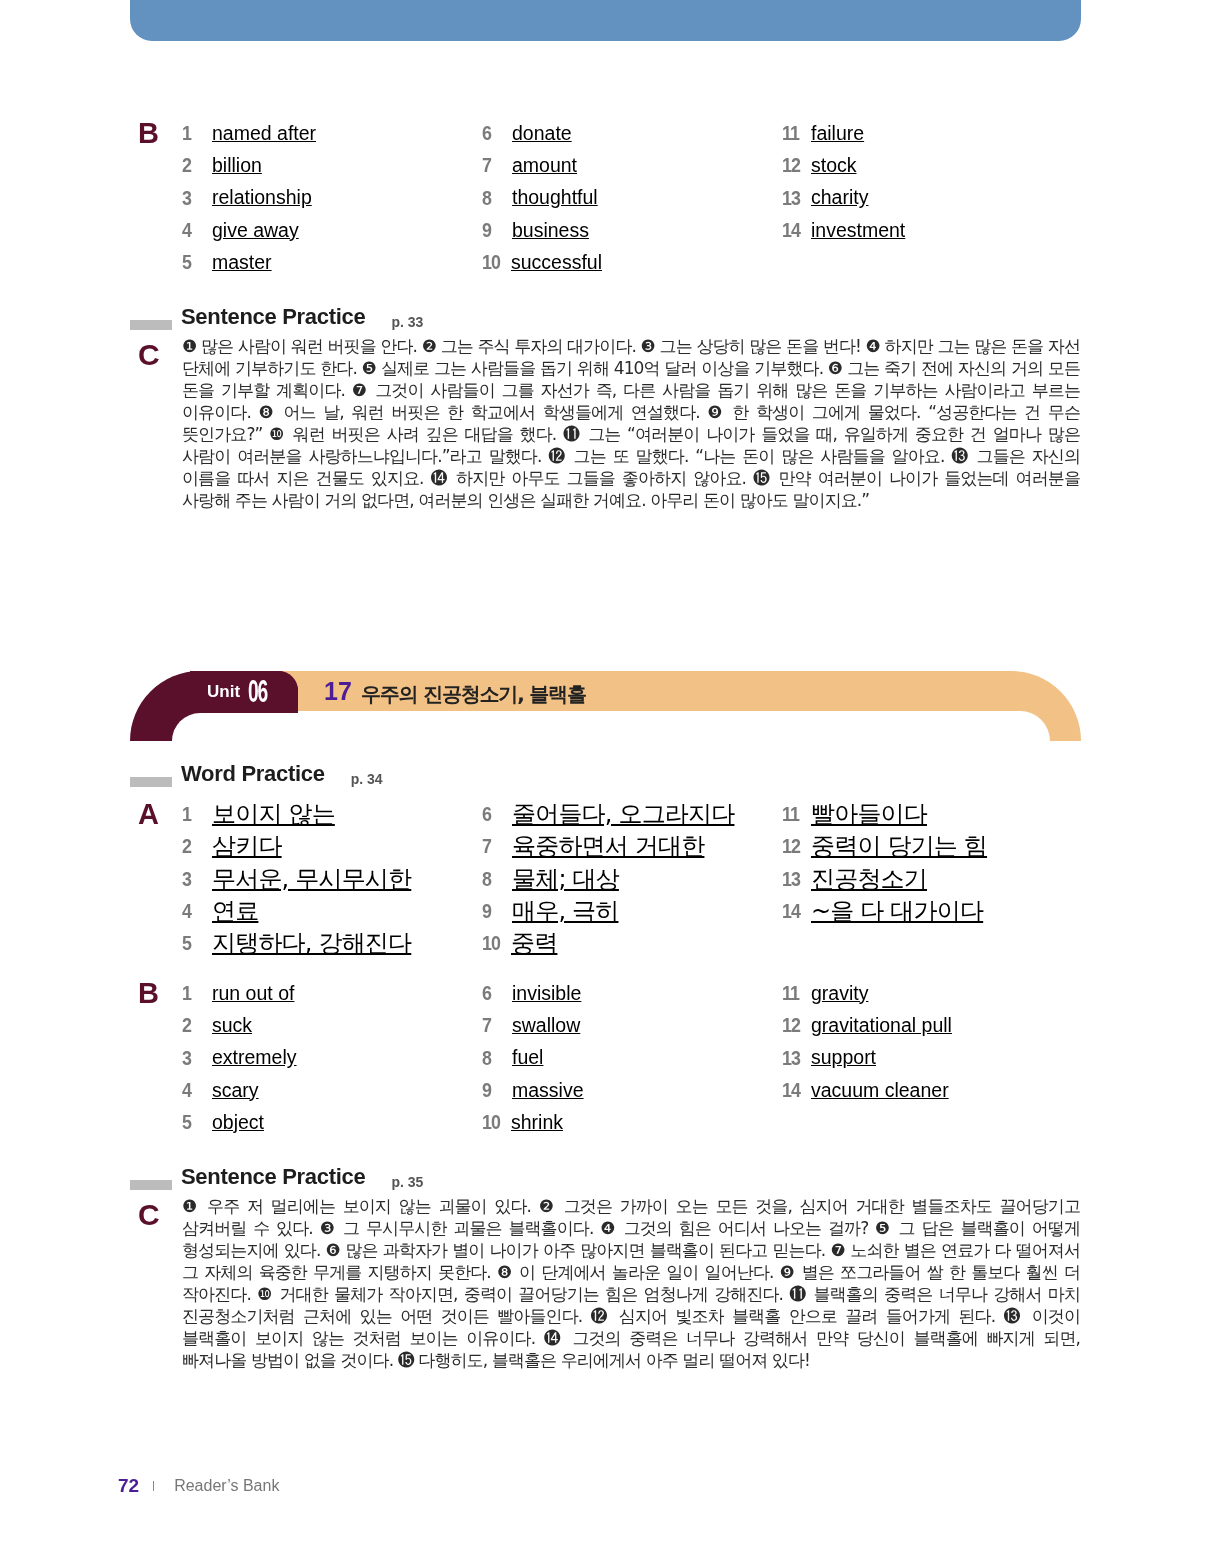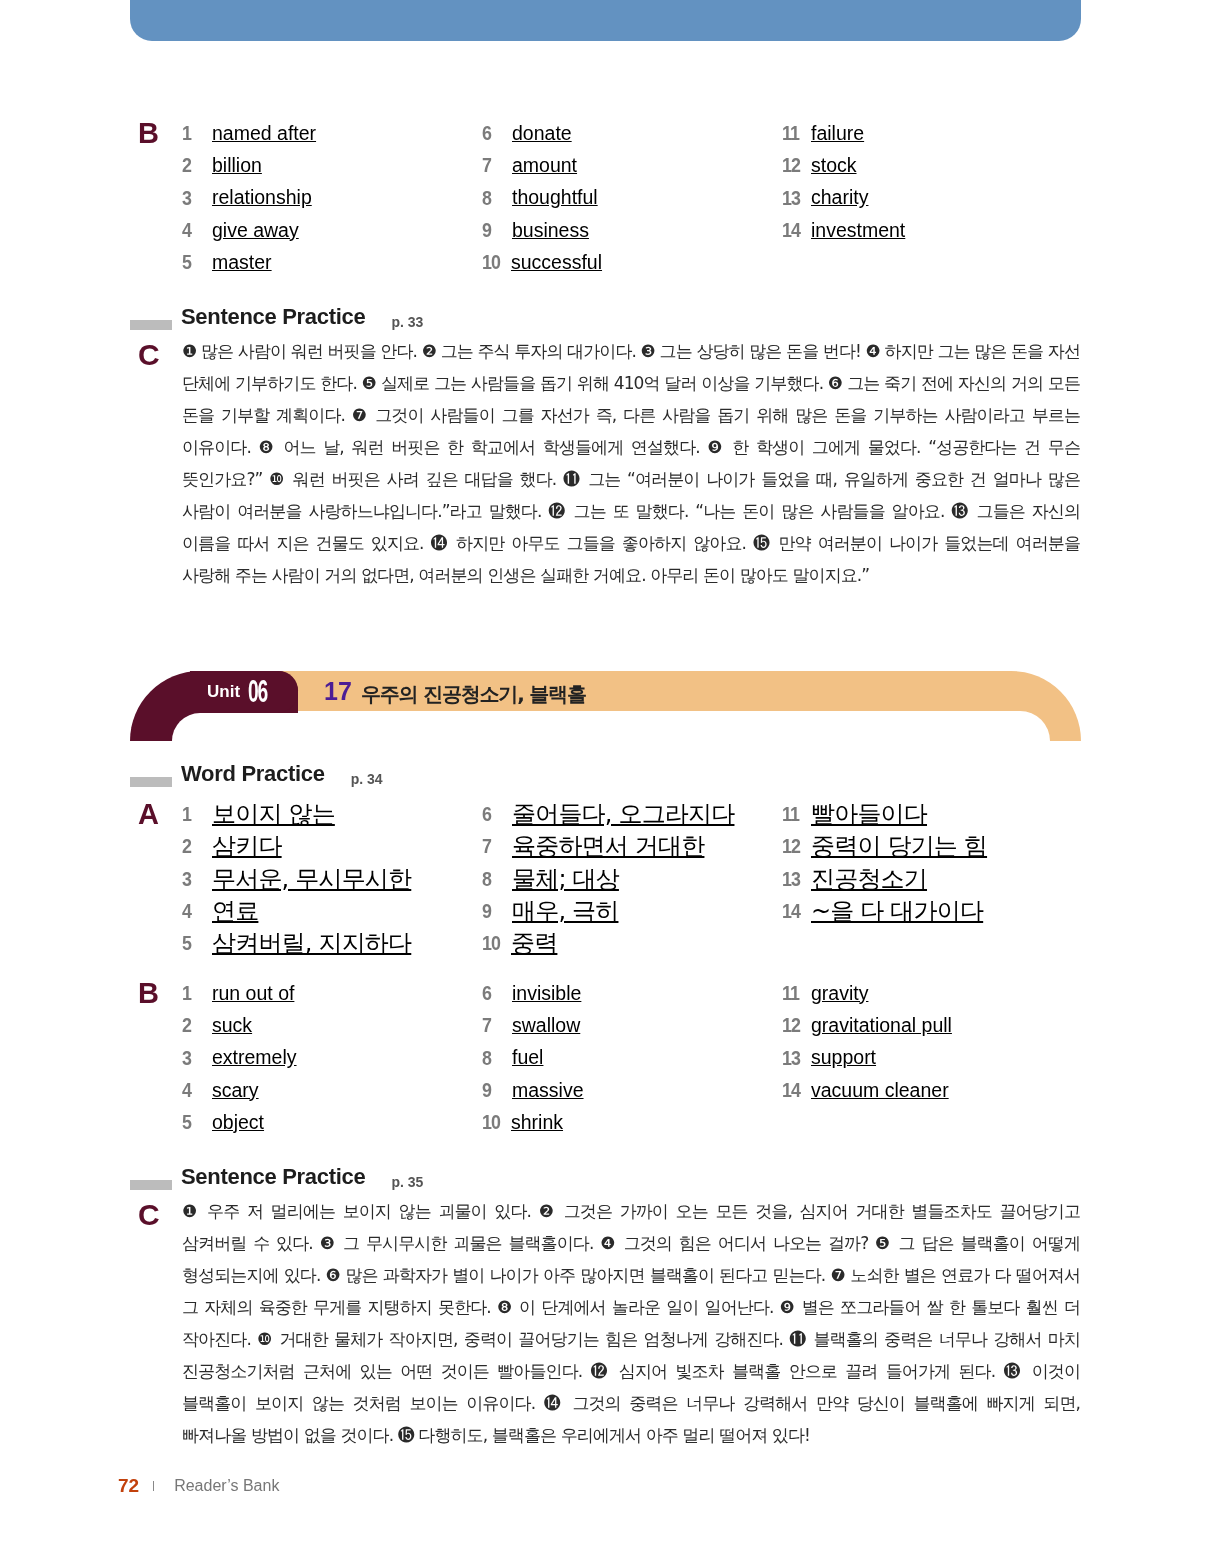--- a/index.html
+++ b/index.html
@@ -49,21 +49,21 @@
   .paragraph {
     position: absolute; left: 138px; width: 950px;
   }
   .paragraph .section-letter {
     position: absolute; left: 0; top: 3px;
     font-family: "Liberation Sans", sans-serif; font-weight: 900; font-size: 30px; color: #5a0f2a;
   }
   .paragraph .text {
     position: absolute; left: 44px; width: 898px;
     font-family: "DejaVu Sans", sans-serif; font-size: 17px; letter-spacing: -0.9px;
-    line-height: 32px; color: #2a2a2a; text-align: justify; word-break: keep-all;
+    line-height: 22px; color: #2a2a2a; text-align: justify; word-break: keep-all;
   }
 
   .unit-banner { position: absolute; left: 130px; top: 671px; width: 951px; height: 70px; }
   .unit-banner .orange {
     position: absolute; left: 120px; top: 0; width: 831px; height: 70px;
     background: #f2c185; border-radius: 0 80px 0 0;
   }
   .unit-banner .orange-cut {
     position: absolute; left: 120px; top: 40px; width: 800px; height: 30px;
     background: #ffffff; border-radius: 0 30px 0 0;
@@ -93,21 +93,21 @@
     position: absolute; left: 194px; top: 6px;
     font-family: "Liberation Sans", sans-serif; font-weight: 800; font-size: 25px; color: #4c1d95;
   }
   .unit-banner .lesson-title {
     position: absolute; left: 231px; top: 10px;
     font-family: "DejaVu Sans", sans-serif; font-weight: 700; font-size: 20px; color: #222;
     letter-spacing: -1.2px;
   }
 
   .footer { position: absolute; left: 118px; top: 1475px; display: flex; align-items: center; }
-  .footer .page-num { font-family: "Liberation Sans", sans-serif; font-weight: 800; font-size: 19px; color: #c2410c; }
+  .footer .page-num { font-family: "Liberation Sans", sans-serif; font-weight: 800; font-size: 19px; color: #4c1d95; }
   .footer .sep { width: 1px; height: 10px; background: #888; margin: 0 20px 0 14px; }
   .footer .book { font-family: "Liberation Sans", sans-serif; font-size: 16px; color: #777; }
 </style>
 </head>
 <body>
 
 <div class="top-bar"></div>
 
 <div class="wordlist" style="top:117px; height:165px;">
   <span class="section-letter">B</span>
@@ -218,21 +218,21 @@
     <div class="wl-item">
         <span class="wl-num">3</span>
         <span class="wl-text kr">무서운, 무시무시한</span>
       </div>
     <div class="wl-item">
         <span class="wl-num">4</span>
         <span class="wl-text kr">연료</span>
       </div>
     <div class="wl-item">
         <span class="wl-num">5</span>
-        <span class="wl-text kr">삼켜버릴, 지지하다</span>
+        <span class="wl-text kr">지탱하다, 강해진다</span>
       </div>
   </div>
   <div class="col col2">
     <div class="wl-item">
         <span class="wl-num">6</span>
         <span class="wl-text kr">줄어들다, 오그라지다</span>
       </div>
     <div class="wl-item">
         <span class="wl-num">7</span>
         <span class="wl-text kr">육중하면서 거대한</span>

